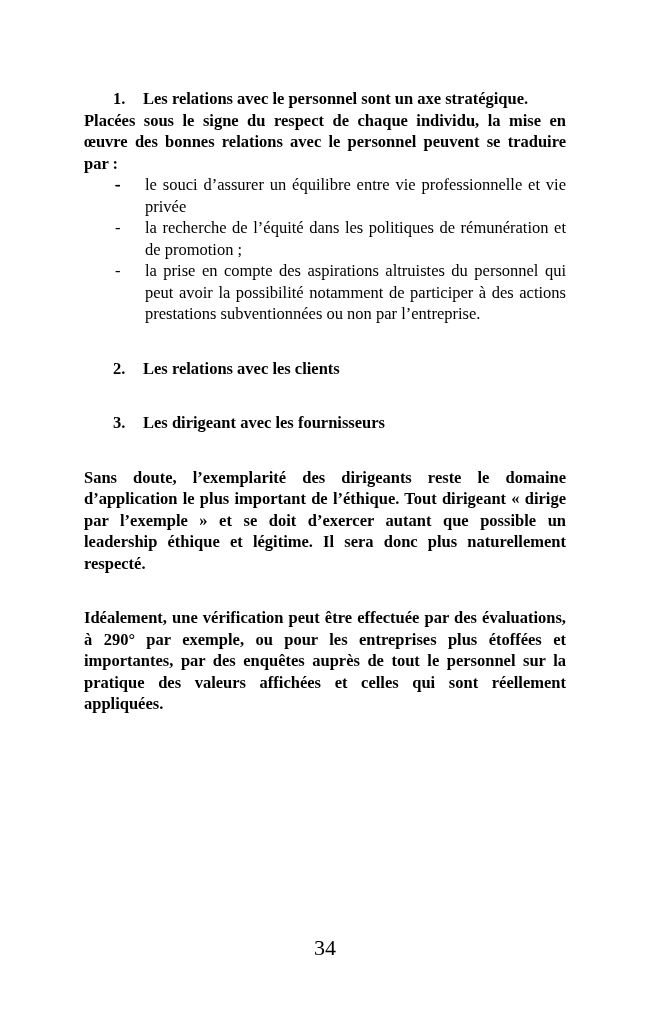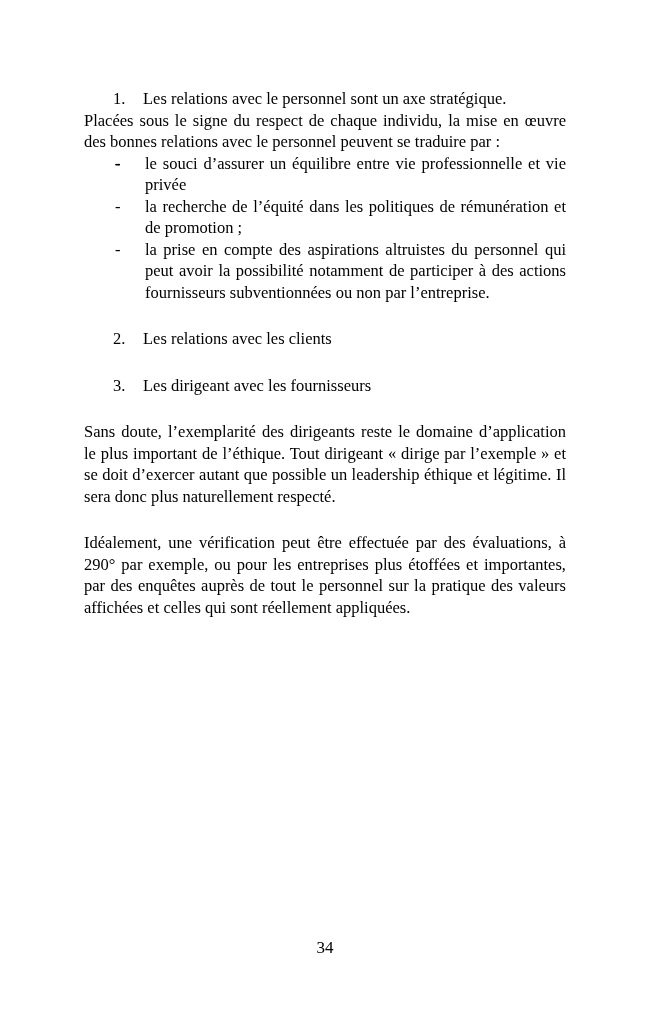--- a/index.html
+++ b/index.html
@@ -18,21 +18,21 @@
     line-height: 21.5px;
     overflow: hidden;
     box-sizing: border-box;
   }
   .content {
     position: absolute;
     top: 88px;
     left: 84px;
     width: 482px;
   }
-  p { margin: 0; }
+  p { margin: 0; font-weight: bold; }
   .heading {
     text-align: left;
     padding-left: 29px;
     white-space: nowrap;
   }
   .num {
     display: inline-block;
     width: 30px;
   }
   .body {
@@ -47,30 +47,30 @@
     position: relative;
     padding-left: 61px;
     text-align: justify;
   }
   .dash {
     position: absolute;
     left: 31px;
     top: 0;
   }
   .section-gap {
-    margin-top: 25px;
+    margin-top: 33px;
   }
   .page-number {
     position: absolute;
     top: 937px;
     left: 0;
     width: 650px;
     text-align: center;
     font-family: "Liberation Serif", "DejaVu Serif", serif;
-    font-size: 17px;
+    font-size: 22px;
     color: #000000;
   }
 </style>
 </head>
 <body>
 
 <div class="page">
   <div class="content">
 
     <section>
@@ -88,21 +88,21 @@
         <li class="dash-item">
           <span class="dash">-</span>
           <span>le souci d’assurer un équilibre entre vie professionnelle et vie privée</span>
         </li>
         <li class="dash-item">
           <span class="dash">-</span>
           <span>la recherche de l’équité dans les politiques de rémunération et de promotion ;</span>
         </li>
         <li class="dash-item">
           <span class="dash">-</span>
-          <span>la prise en compte des aspirations altruistes du personnel qui peut avoir la possibilité notamment de participer à des actions fournisseurs subventionnées ou non par l’entreprise.</span>
+          <span>la prise en compte des aspirations altruistes du personnel qui peut avoir la possibilité notamment de participer à des actions prestations subventionnées ou non par l’entreprise.</span>
         </li>
       </ul>
     </section>
 
     <section class="section-gap">
       <p class="heading">
         <span class="num">2.</span><span class="title">Les relations avec les clients</span>
       </p>
     </section>
 

